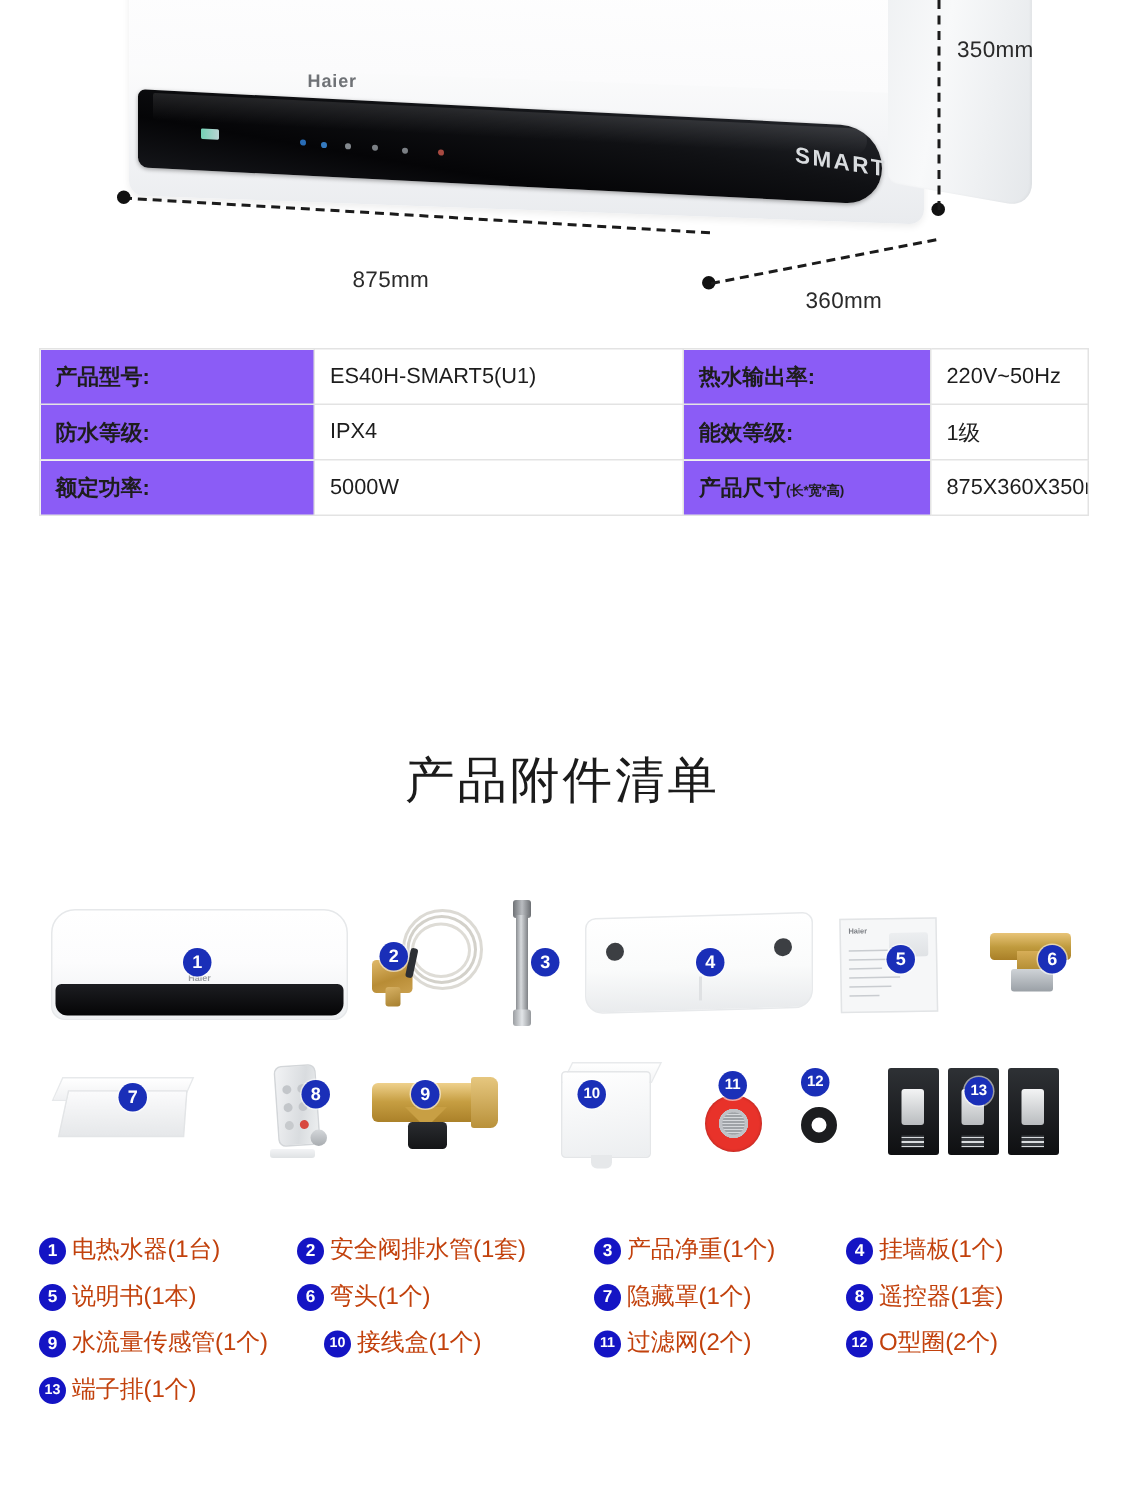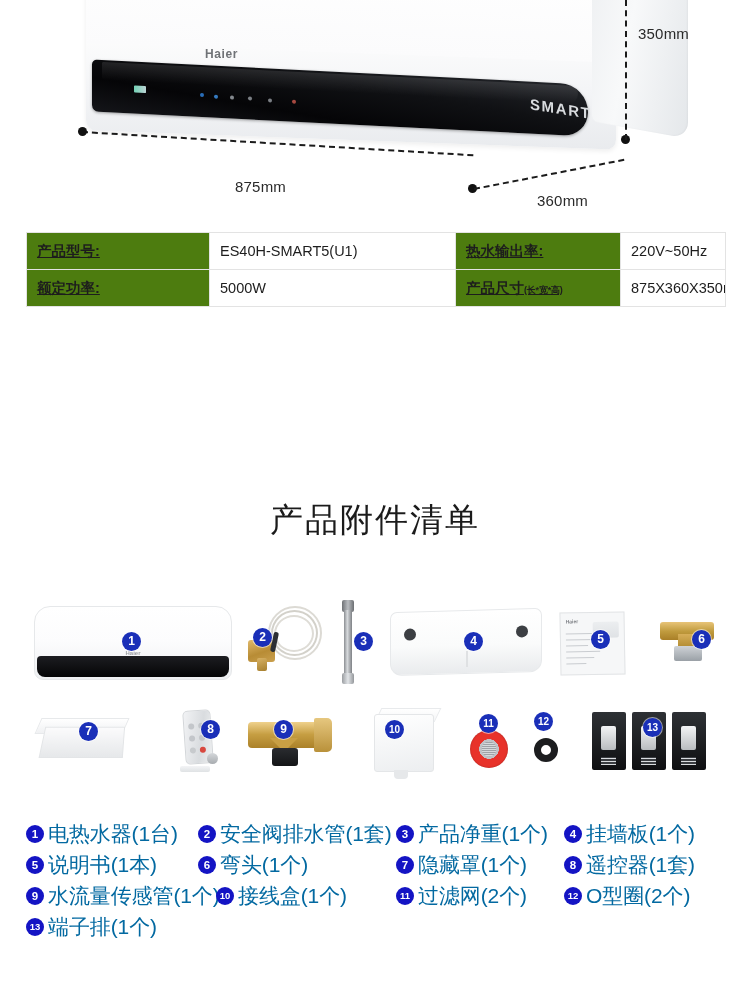--- a/index.html
+++ b/index.html
@@ -171,23 +171,22 @@
     border: 1px solid #e3e3e3;
     height: 36px;
     padding: 0 10px;
     font-size: 14.5px;
     color: #1d1d1d;
     vertical-align: middle;
     white-space: nowrap;
     overflow: hidden;
   }
   td.k {
-    background: #4d7c0f;
+    background: #8b5cf6;
     font-weight: 700;
-    text-decoration: underline;
   }
   td.v {
     background: #ffffff;
     font-weight: 400;
   }
   .sub-note {
     font-size: 9px;
     font-weight: 700;
     letter-spacing: -0.2px;
   }
@@ -567,22 +566,22 @@
     color: #fff;
     font-size: 11.5px;
     font-weight: 700;
     line-height: 18px;
     text-align: center;
     margin-right: 4px;
     font-family: "Liberation Sans", sans-serif;
   }
   .legend-badge.two { font-size: 9.5px; }
   .legend-text {
-    font-size: 21px;
-    color: #0369a1;
+    font-size: 16px;
+    color: #c2410c;
     letter-spacing: -0.1px;
   }
 </style>
 </head>
 <body>
 
 <div class="hero">
 
   <div class="heater">
     <div class="heater-top-sheen"></div>
@@ -621,20 +620,26 @@
 </div>
 
 <div class="spec-wrap">
   <table class="spec">
     <tbody>
       <tr>
         <td class="k" style="width:162px;">产品型号:</td>
         <td class="v" style="width:225px;">ES40H-SMART5(U1)</td>
         <td class="k" style="width:144px;">热水输出率:</td>
         <td class="v">220V~50Hz</td>
+      </tr>
+      <tr>
+        <td class="k">防水等级:</td>
+        <td class="v">IPX4</td>
+        <td class="k">能效等级:</td>
+        <td class="v">1级</td>
       </tr>
       <tr>
         <td class="k">额定功率:</td>
         <td class="v">5000W</td>
         <td class="k"><span>产品尺寸</span><span class="sub-note">(长*宽*高)</span></td>
         <td class="v">875X360X350mm</td>
       </tr>
     </tbody>
   </table>
 </div>

